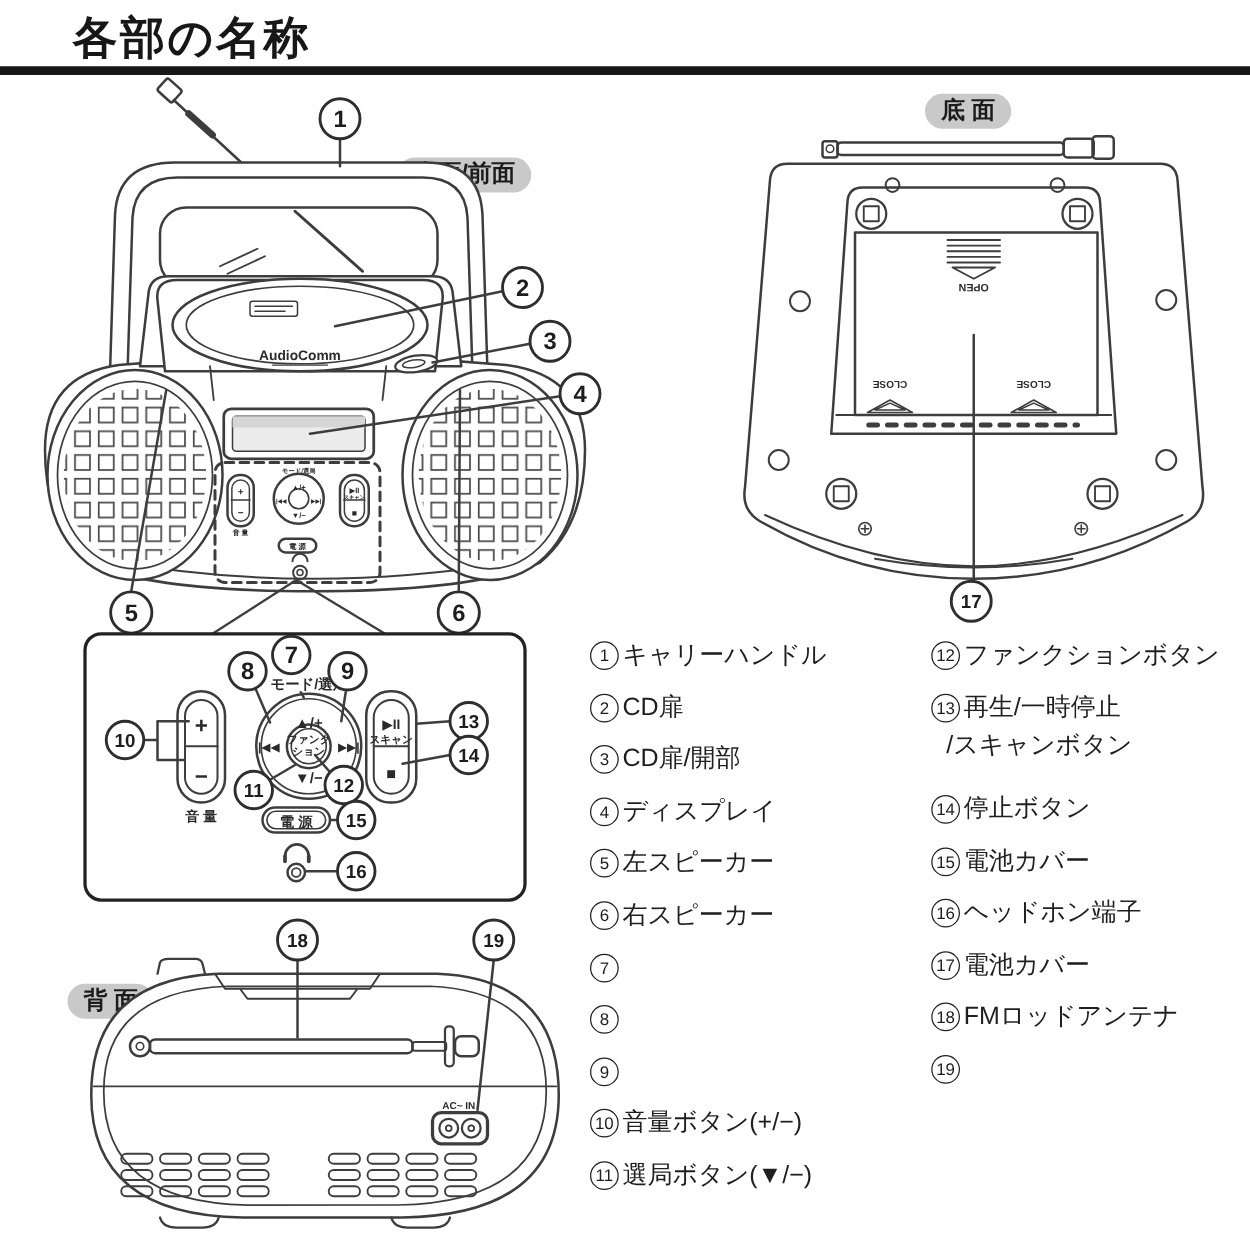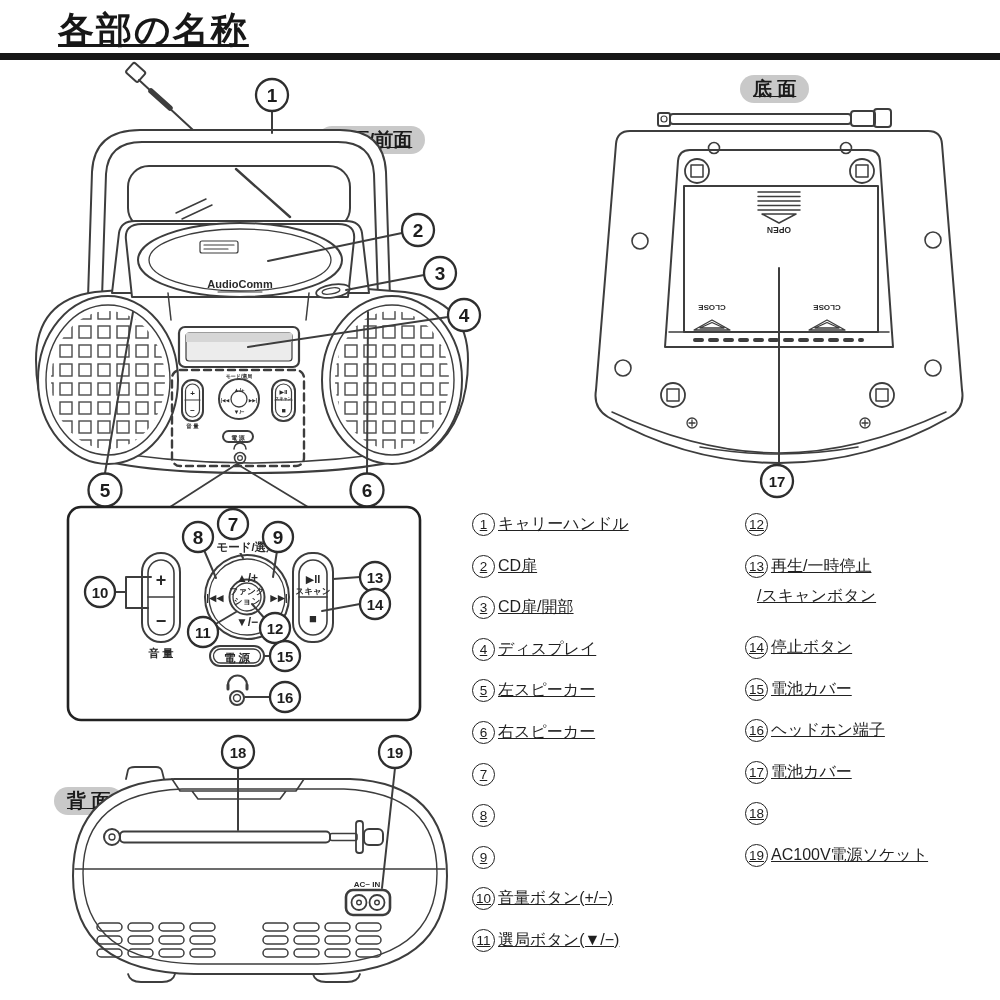--- a/index.html
+++ b/index.html
@@ -1,34 +1,34 @@
 <!DOCTYPE html>
 <html><head>
 <meta charset="utf-8">
 <style>
   html,body{margin:0;padding:0;background:#fff;}
   body{width:1000px;height:1000px;position:relative;overflow:hidden;
        font-family:"Liberation Sans","DejaVu Sans",sans-serif;color:#222;}
-  .abs{position:absolute;text-decoration:underline;}
+  .abs{position:absolute;}
   #page-title{left:58px;top:6px;font-size:36px;font-weight:900;letter-spacing:2px;color:#171717;}
   #title-rule{left:0;top:53px;width:1000px;height:7px;background:#171717;}
   .view-pill{background:#c9c9c9;border-radius:15px;height:28px;line-height:28px;
              padding:0 13px;font-size:19px;font-weight:bold;color:#1b1b1b;}
   svg.canvas{position:absolute;left:0;top:0;}
   .ln{stroke:#3d3d3d;stroke-width:2;fill:none;stroke-linecap:round;stroke-linejoin:round;}
   .t{fill:#2a2a2a;stroke:none;text-anchor:middle;font-weight:bold;
      font-family:"Liberation Sans","DejaVu Sans",sans-serif;}
   .co circle{fill:#fff;stroke:#2e2e2e;stroke-width:2.3;}
   .co text{stroke:none;fill:#1d1d1d;text-anchor:middle;font-weight:bold;font-size:19px;}
   .co.d2 text{font-size:15px;}
   .lrow{display:flex;gap:3px;align-items:flex-start;}
   .cnum{flex:none;display:inline-flex;width:21px;height:21px;border:1.7px solid #222;
         border-radius:50%;align-items:center;justify-content:center;font-size:13.5px;
         font-weight:500;margin-top:2px;color:#1d1d1d;}
-  .ltxt{font-size:16px;line-height:26px;color:#1f1f1f;white-space:nowrap;}
+  .ltxt{font-size:20px;line-height:26px;color:#1f1f1f;white-space:nowrap;}
 </style>
 </head>
 <body>
 
 <div class="abs" id="page-title">各部の名称</div>
 <div class="abs" id="title-rule"></div>
 
 <div class="abs view-pill" style="left:318px;top:86px;margin-top:40px;">上面/前面</div>
 <div class="abs view-pill" style="left:740px;top:75px;">底 面</div>
 <div class="abs view-pill" style="left:54px;top:744px;margin-top:43px;">背 面</div>
@@ -401,20 +401,21 @@
     <span class="cnum">10</span>
     <span class="ltxt">音量ボタン(+/−)</span>
   </div>
 <div class="abs lrow" style="left:472px;top:927px">
     <span class="cnum">11</span>
     <span class="ltxt">選局ボタン(▼/−)</span>
   </div>
 
 <div class="abs lrow" style="left:745px;top:511px">
     <span class="cnum">12</span>
+    <span class="ltxt">ファンクションボタン</span>
   </div>
 <div class="abs lrow" style="left:745px;top:553px">
     <span class="cnum">13</span>
     <span class="ltxt">再生/一時停止</span>
   </div>
 <div class="abs lrow" style="left:757px;top:583px">
     <span class="ltxt">/スキャンボタン</span>
   </div>
 <div class="abs lrow" style="left:745px;top:634px">
     <span class="cnum">14</span>
@@ -427,17 +428,17 @@
 <div class="abs lrow" style="left:745px;top:717px">
     <span class="cnum">16</span>
     <span class="ltxt">ヘッドホン端子</span>
   </div>
 <div class="abs lrow" style="left:745px;top:759px">
     <span class="cnum">17</span>
     <span class="ltxt">電池カバー</span>
   </div>
 <div class="abs lrow" style="left:745px;top:800px">
     <span class="cnum">18</span>
+    <span class="ltxt">FMロッドアンテナ</span>
   </div>
 <div class="abs lrow" style="left:745px;top:842px">
     <span class="cnum">19</span>
-    <span class="ltxt">AC100V電源ソケット</span>
   </div>
 
 </body></html>

